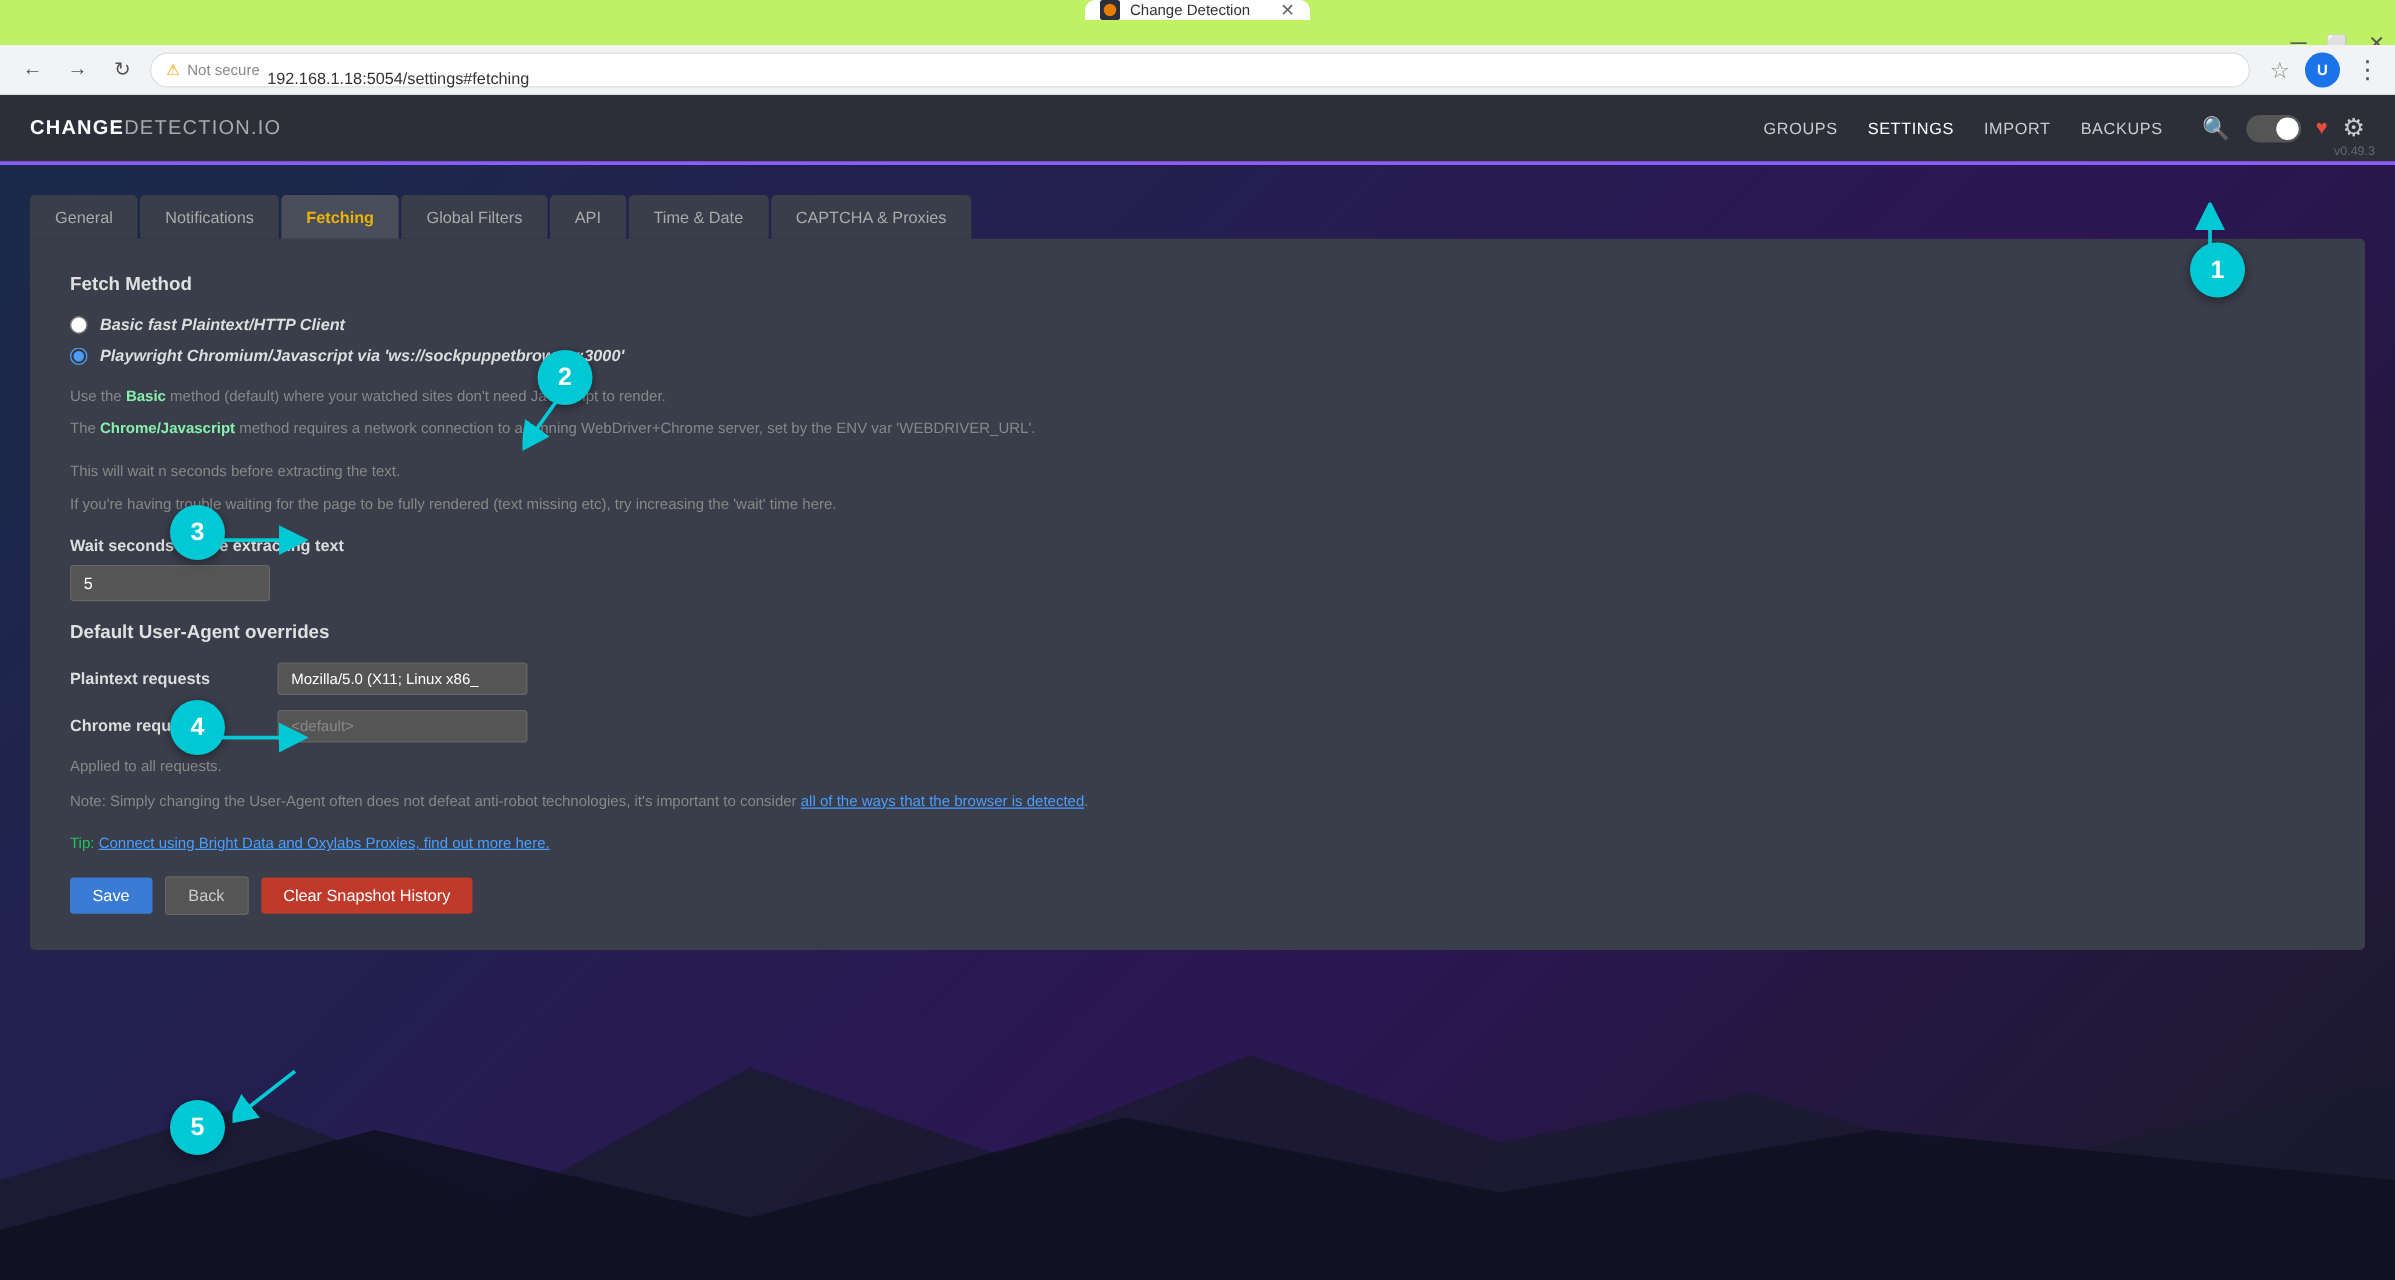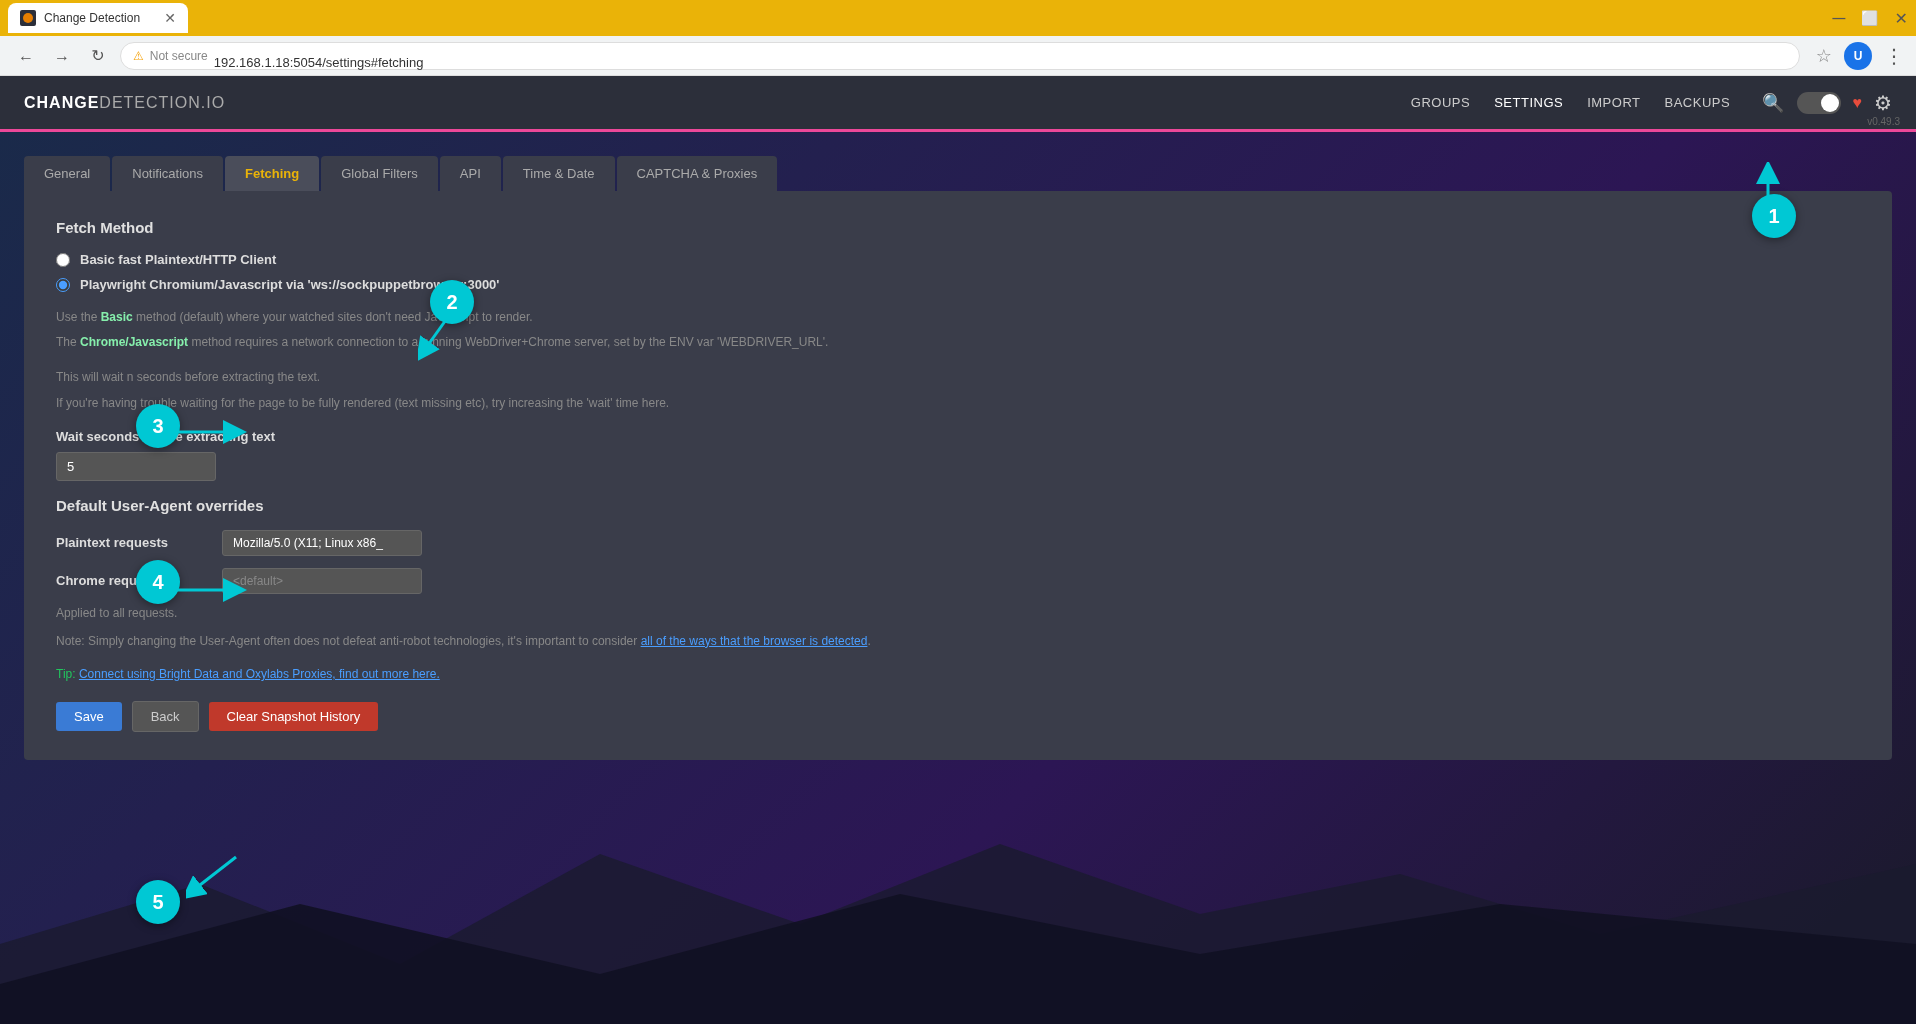--- a/index.html
+++ b/index.html
@@ -1,26 +1,27 @@
 <!DOCTYPE html>
 <html><head>
   <meta charset="utf-8">
   <style>
     * { box-sizing: border-box; margin: 0; padding: 0; }
     body { font-family: Arial, sans-serif; background: #202020; color: #ccc; font-size: 13px; overflow: hidden; }
 
     
     .browser-frame { width: 1916px; height: 1024px; display: flex; flex-direction: column; }
     .browser-titlebar {
-      background: #eab308;
+      background: #bef264;
       height: 36px;
       display: flex;
       align-items: center;
       padding: 0 8px;
       gap: 8px;
+      flex-direction: column;
     }
     .browser-tab {
       background: #fff;
       border-radius: 8px 8px 0 0;
       padding: 0 12px;
       height: 30px;
       display: flex;
       align-items: center;
       gap: 8px;
       font-size: 12px;
@@ -69,21 +70,21 @@
     
     .app-wrapper { flex: 1; display: flex; flex-direction: column; overflow: hidden; }
 
     
     .top-nav {
       background: #2c2f3a;
       height: 56px;
       display: flex;
       align-items: center;
       padding: 0 24px;
-      border-bottom: 3px solid #ec4899;
+      border-bottom: 3px solid #8b5cf6;
       position: relative;
     }
     .brand {
       font-size: 16px;
       font-weight: bold;
       color: #fff;
       letter-spacing: 1px;
     }
     .brand span { color: #fff; }
     .brand .change { color: #fff; font-weight: 900; }
@@ -197,21 +198,21 @@
       gap: 10px;
       margin-bottom: 10px;
       cursor: pointer;
     }
     .radio-option input[type="radio"] {
       accent-color: #4a9eff;
       width: 14px; height: 14px;
       cursor: pointer;
     }
     .radio-label { color: #ddd; font-size: 13px; }
-    .radio-label.bold { font-weight: bold; }
+    .radio-label.bold { font-weight: bold; font-style: italic; }
 
     .help-text {
       color: #888;
       font-size: 12px;
       line-height: 1.6;
       margin-bottom: 6px;
     }
     .help-text strong { color: #86efac; margin-top: 12px; }
 
     .field-group { margin-bottom: 16px; }

